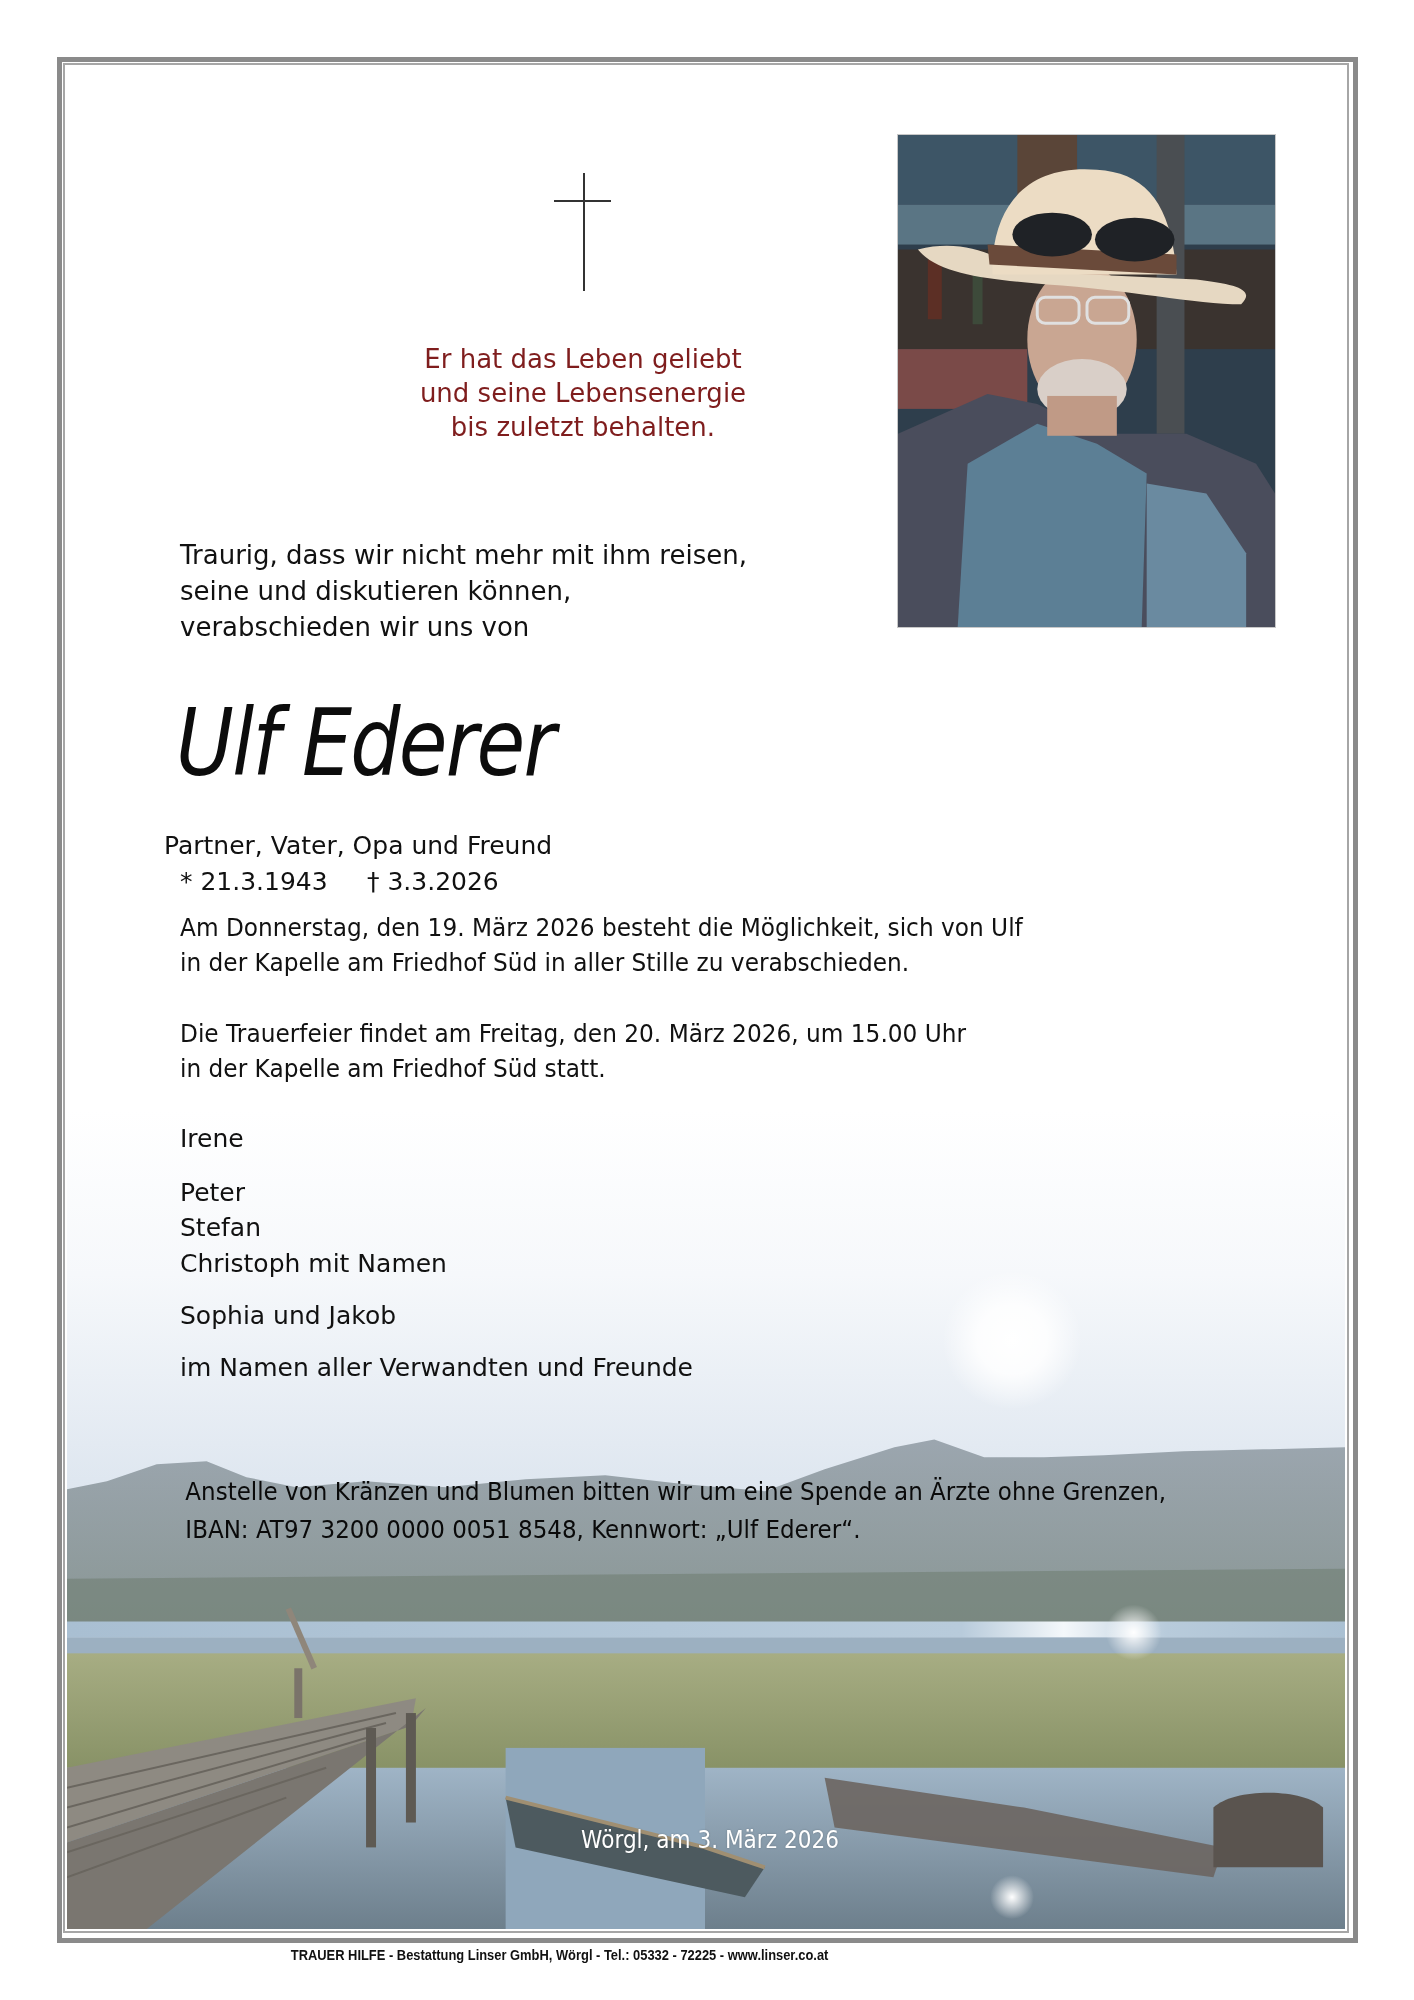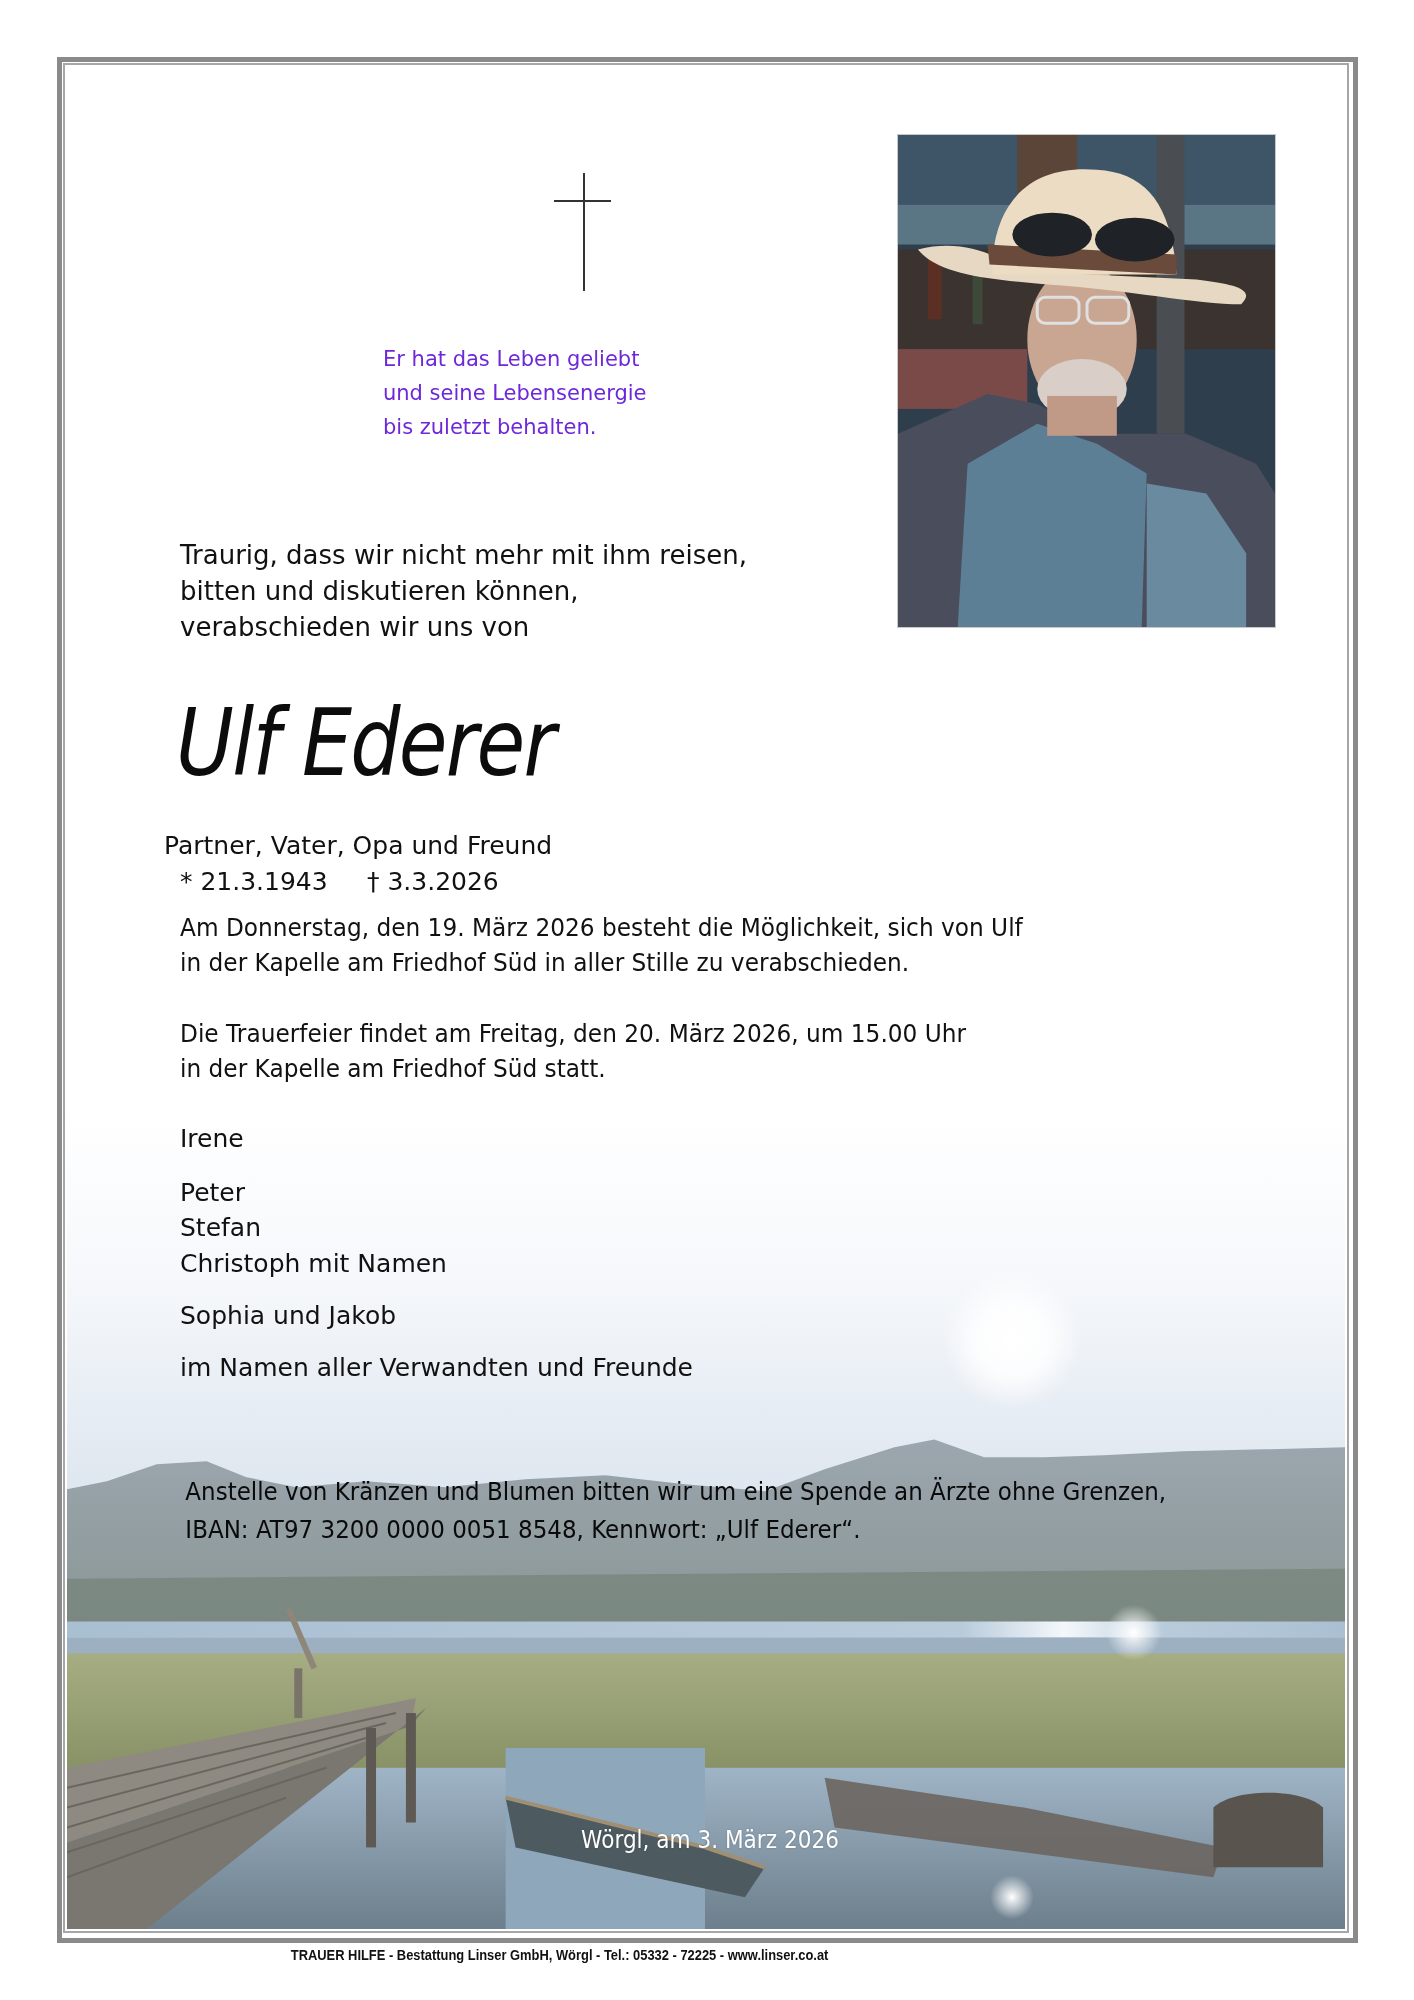--- a/index.html
+++ b/index.html
@@ -9,22 +9,22 @@
                  border: 5px solid #8a8a8a; }
   .inner-frame { position: absolute; left: 63px; top: 63px; width: 1286px; height: 1870px;
                  border: 2px solid #a6a6a6; box-sizing: border-box; overflow: hidden; background: #fff; }
   .landscape { position: absolute; left: 2px; right: 2px; top: 1046px; bottom: 2px; }
   .landscape svg { width: 100%; height: 100%; display: block; }
 
   .cross { position: absolute; }
   .cross .v { position: absolute; left: 583px; top: 173px; width: 1.5px; height: 118px; background: #333; }
   .cross .h { position: absolute; left: 554px; top: 200px; width: 57px; height: 1.5px; background: #333; }
 
-  .quote { position: absolute; left: 383px; width: 400px; top: 342px; text-align: left;
-           font-size: 21px; line-height: 34px; color: #6d28d9; }
+  .quote { position: absolute; left: 383px; width: 400px; top: 342px; text-align: center;
+           font-size: 26px; line-height: 34px; color: #7f1d1d; }
   .quote div { white-space: nowrap; }
 
   .photo { position: absolute; left: 897px; top: 134px; width: 379px; height: 494px;
            border: 1px solid #c8c8c8; box-sizing: border-box; overflow: hidden; background: #4a6070; }
   .photo svg { width: 100%; height: 100%; display: block; }
 
   .intro { position: absolute; left: 180px; top: 537px; font-size: 26px; line-height: 36px; color: #111; }
   .intro div { white-space: nowrap; }
 
   .name { position: absolute; left: 176px; top: 690px; font-size: 92px; font-style: italic;
@@ -176,21 +176,21 @@
     <path d="M95 125 C100 60 140 30 200 35 C250 38 275 70 280 140 L95 140 Z" fill="#ecdcc4"></path>
     <path d="M90 110 L280 120 L280 140 L92 130 Z" fill="#6a4a3a"></path>
 
     <ellipse cx="155" cy="100" rx="40" ry="22" fill="#1f2226"></ellipse>
     <ellipse cx="238" cy="105" rx="40" ry="22" fill="#1f2226"></ellipse>
   </svg>
 </div>
 
 <div class="intro">
   <div>Traurig, dass wir nicht mehr mit ihm reisen,</div>
-  <div>bitten und diskutieren können,</div>
+  <div>seine und diskutieren können,</div>
   <div>verabschieden wir uns von</div>
 </div>
 
 <div class="name">Ulf Ederer</div>
 
 <div class="roles">Partner, Vater, Opa und Freund</div>
 <div class="dates">
   <span>* 21.3.1943</span>
   <span class="death">† 3.3.2026</span>
 </div>

